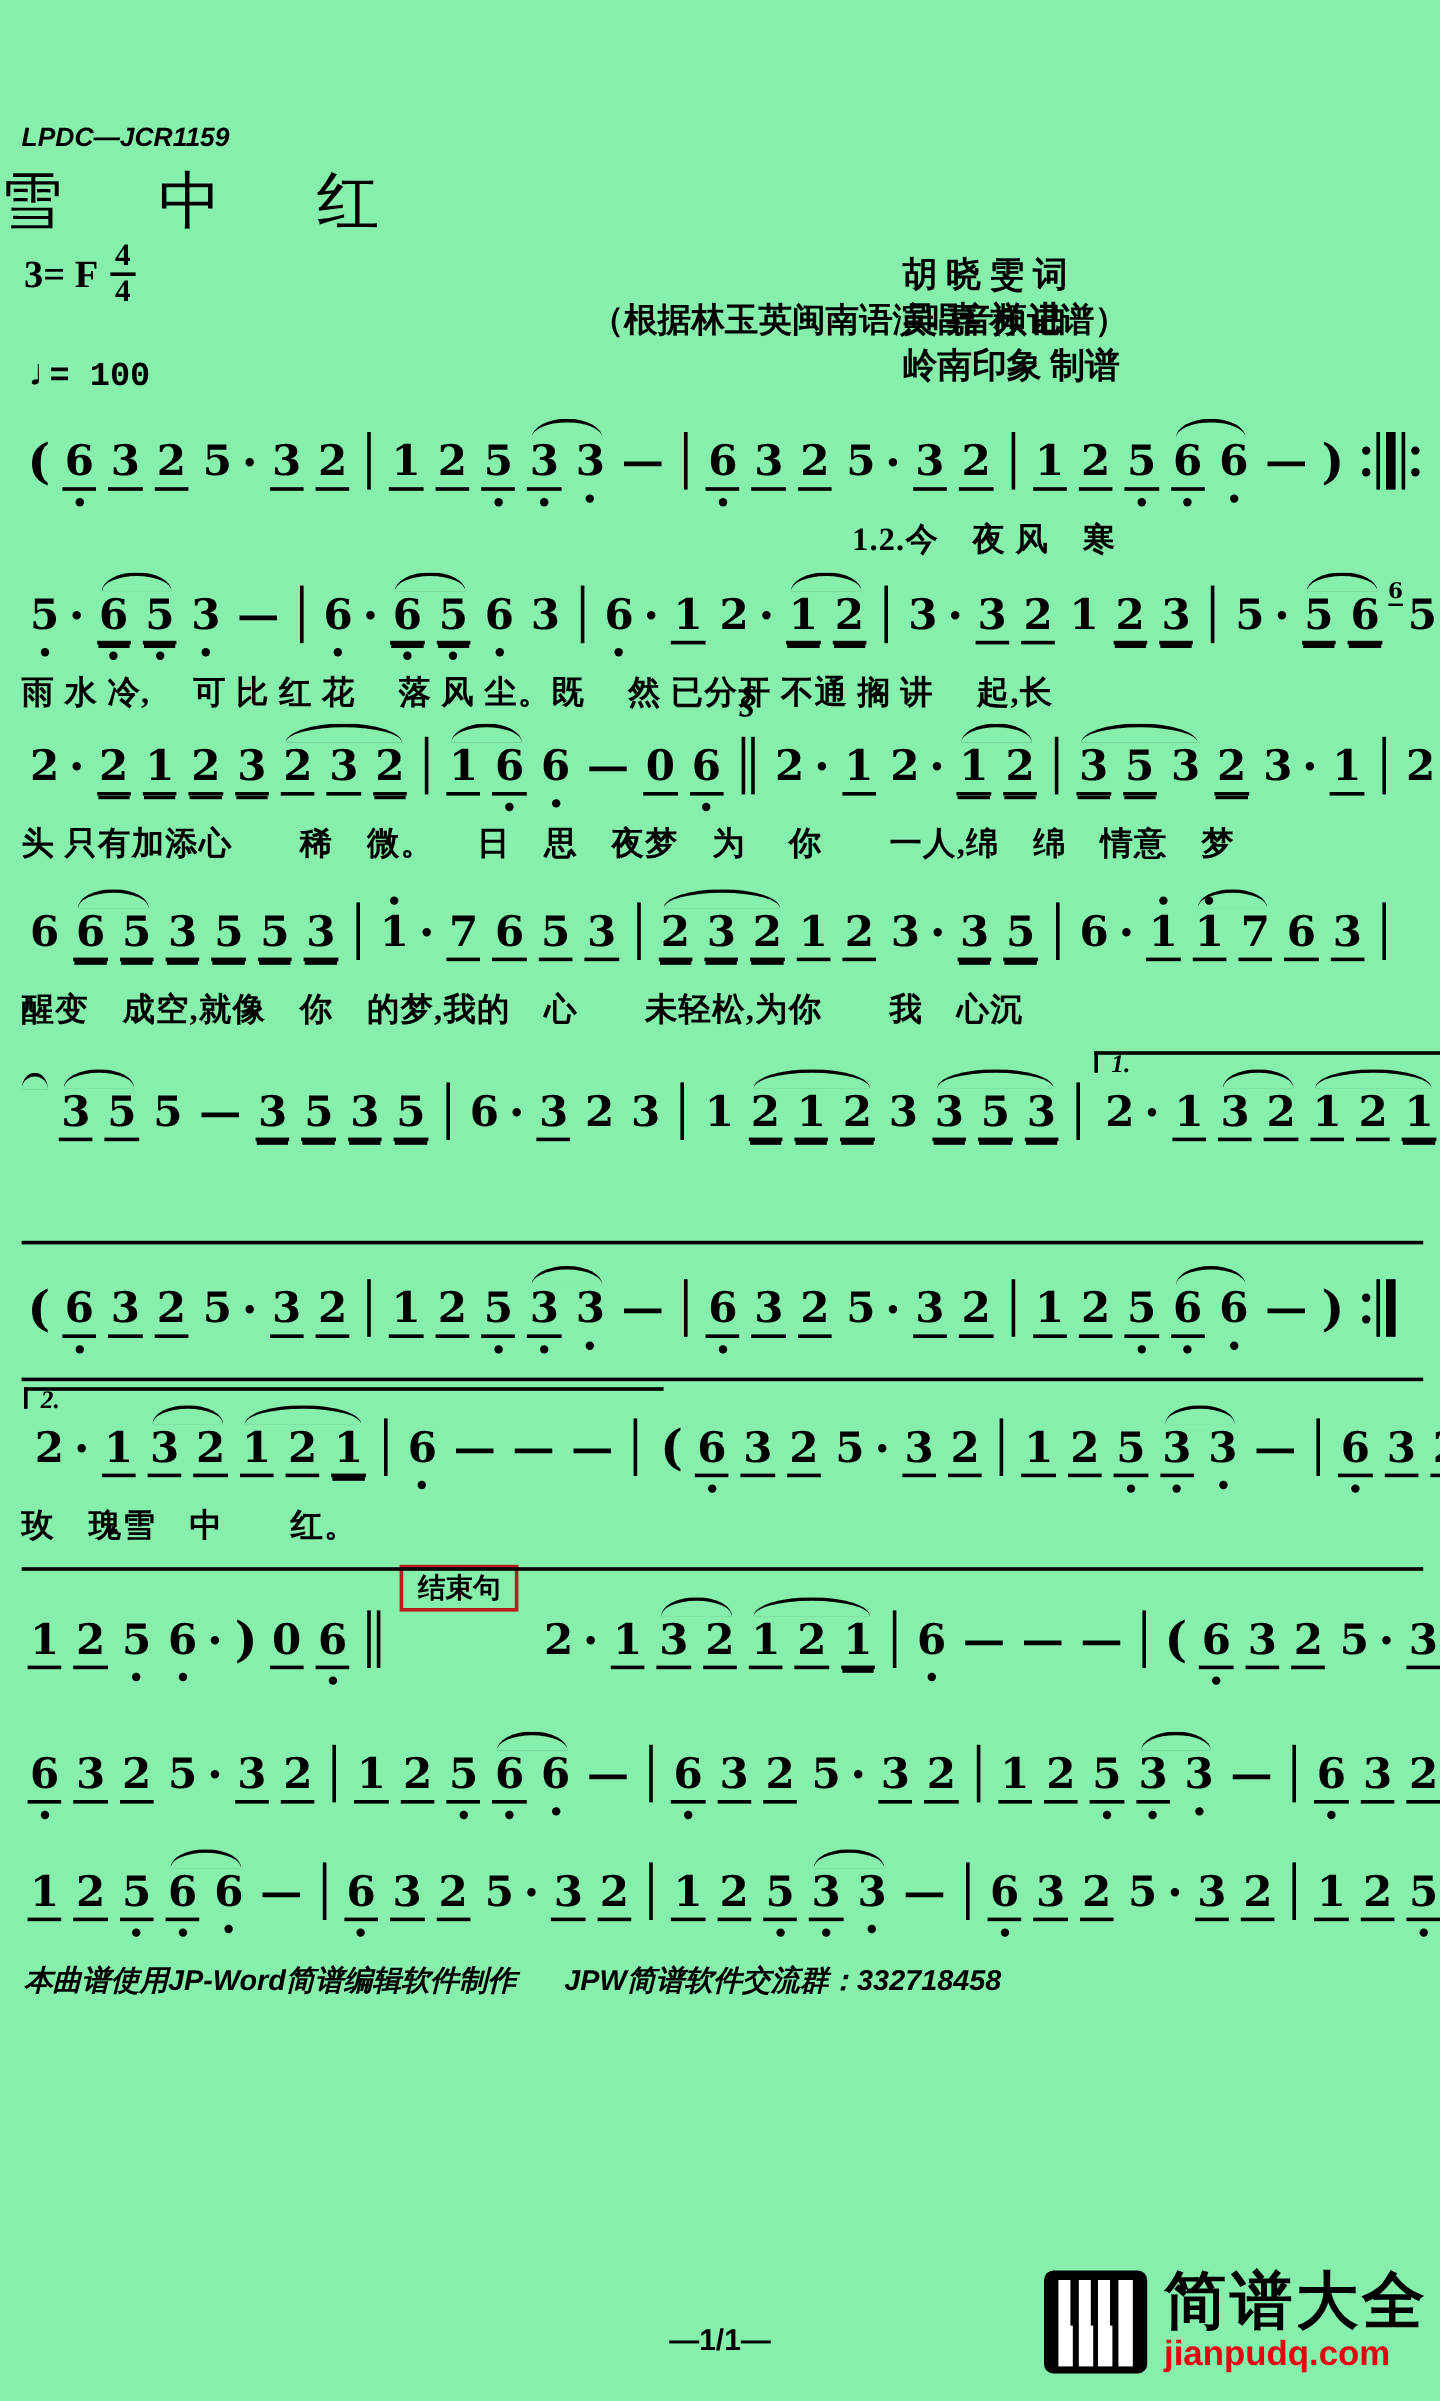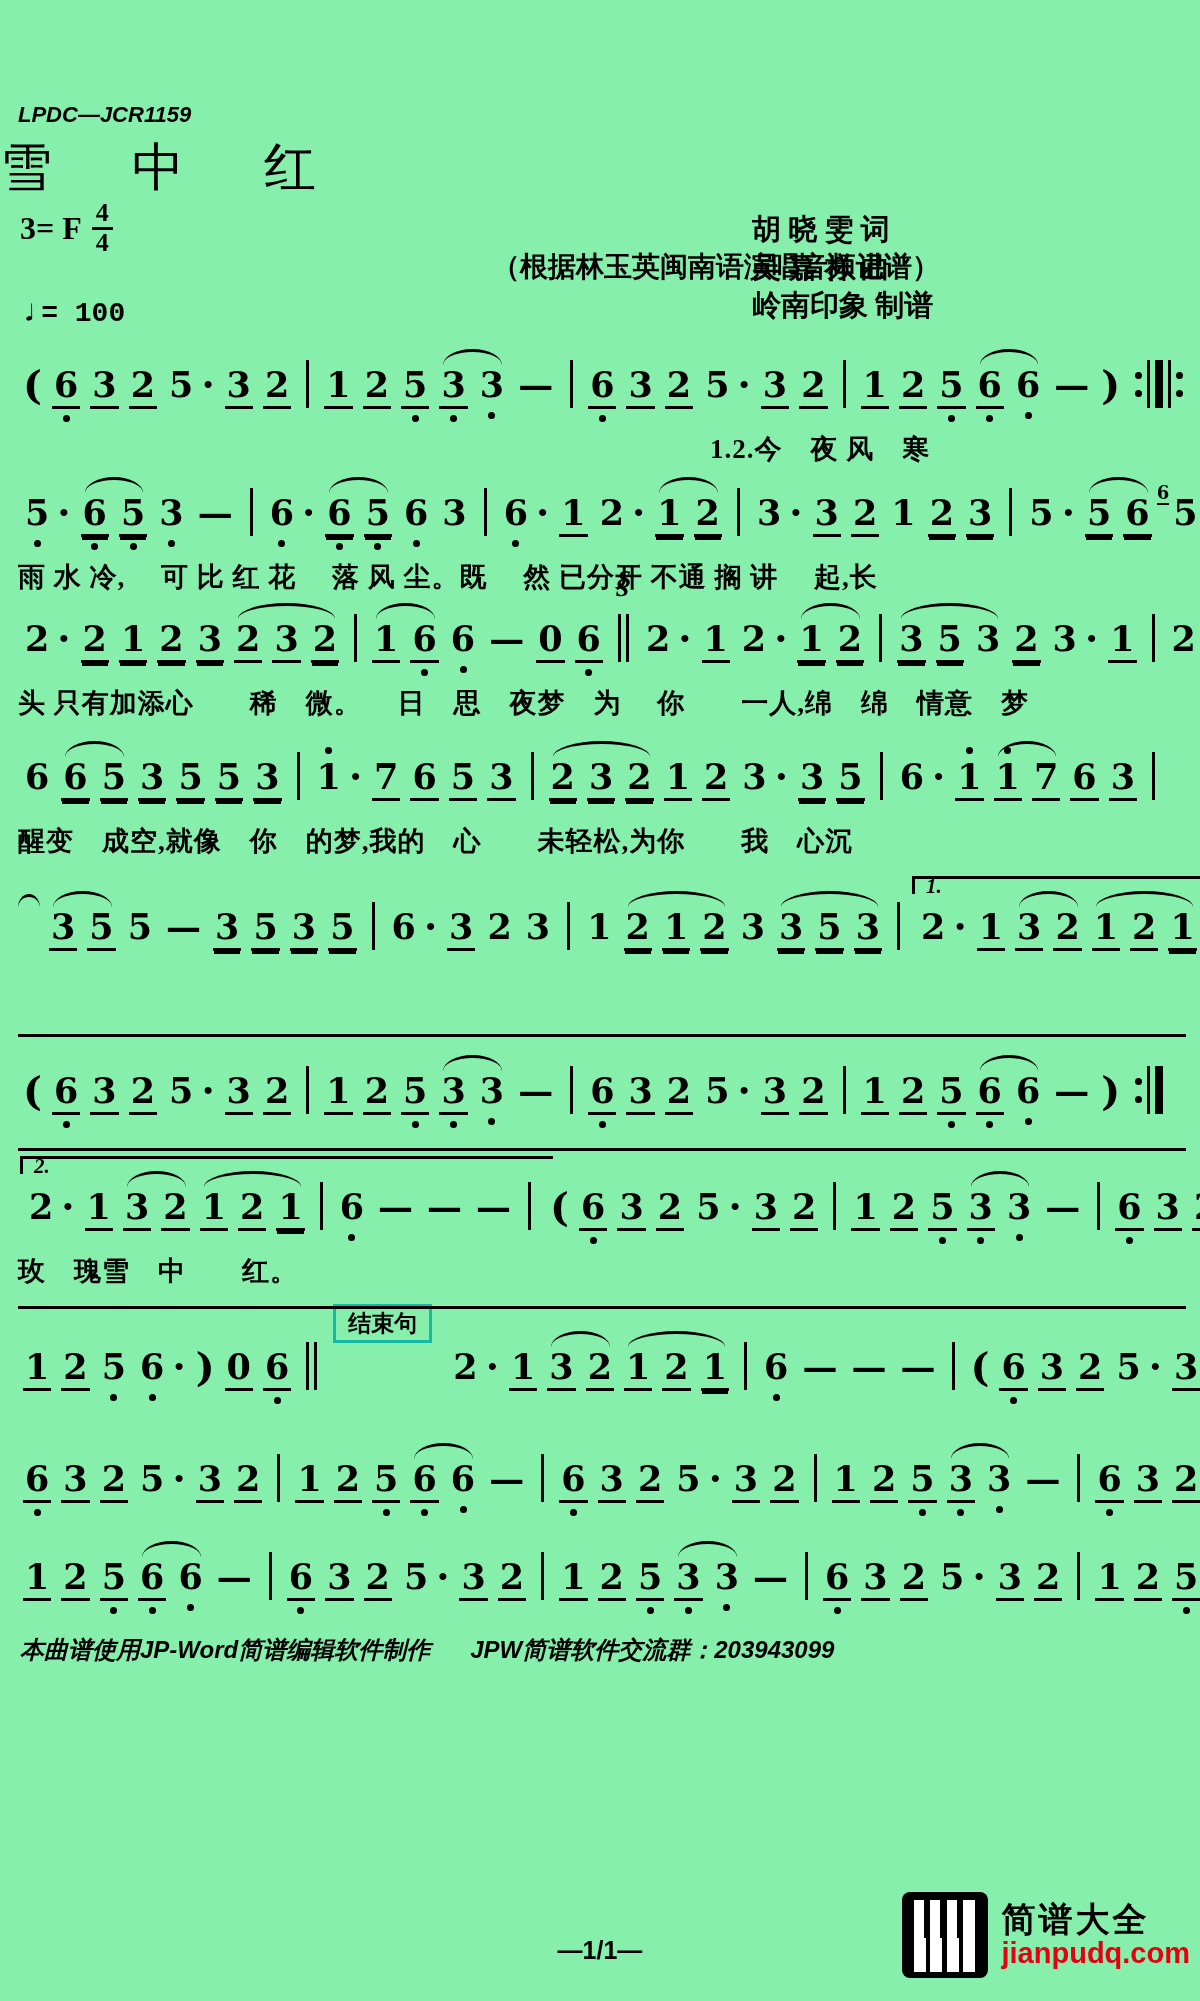--- a/index.html
+++ b/index.html
@@ -58,41 +58,41 @@
   .volta::before{content:"";position:absolute;top:-14px;left:-2px;right:-12px;height:15px;
        border-top:3px solid #000;border-left:3px solid #000;}
   .vlabel{position:absolute;top:-16px;left:12px;font-size:21px;font-style:italic;font-weight:bold;}
 
   .gracew{display:inline-flex;align-items:flex-start;flex:0 0 auto;}
   .gracenote{font-size:18px;font-weight:bold;font-family:"DejaVu Serif",serif;
        transform:translateY(6px);margin-right:-3px;border-bottom:2px solid #000;}
   .tiefrag{width:26px;height:72px;position:relative;flex:0 0 auto;}
   .tiefrag::before{content:"";position:absolute;top:4px;left:0;right:4px;height:11px;
        border-top:3px solid #000;border-radius:50%/100% 100% 0 0;}
-  .endbox{display:inline-block;border:3px solid #14b8a6;font-size:23px;font-weight:bold;
+  .endbox{display:inline-block;border:3px solid #b91c1c;font-size:23px;font-weight:bold;
        padding:1px 12px;transform:translateY(-26px);margin:0 14px 0 6px;flex:0 0 auto;white-space:nowrap;}
 
   .hr{position:absolute;left:18px;right:14px;height:3px;background:#000;}
   #hr1{top:1034px}#hr2{top:1148px}#hr3{top:1306px}
 
   #footer1{top:1634px;left:20px;font-family:"Liberation Sans",sans-serif;font-style:italic;
            font-weight:bold;font-size:24px;white-space:pre;}
   #footer2{top:1672px;left:20px;font-family:"Liberation Sans",sans-serif;font-style:italic;
            font-weight:bold;font-size:24px;white-space:pre;}
   #pageno{top:1936px;left:0;width:1200px;text-align:center;font-size:25px;font-weight:bold;
           font-family:"Liberation Sans",sans-serif;}
 
   #brand{top:1892px;right:10px;display:flex;align-items:center;gap:14px;}
   .piano{width:86px;height:86px;background:#000;border-radius:8px;display:flex;
          justify-content:space-evenly;align-items:flex-end;padding:6px 8px;box-sizing:border-box;}
   .pk{width:12px;height:72px;background:#fff;position:relative;}
   .pk::after{content:"";position:absolute;top:0;right:-5px;width:7px;height:38px;background:#000;}
   .pk:last-child::after{display:none;}
   .brandtxt{display:flex;flex-direction:column;line-height:1.05;}
-  .brandname{font-size:34px;font-weight:bold;letter-spacing:3px;}
+  .brandname{font-size:52px;font-weight:bold;letter-spacing:3px;}
   .branddomain{font-size:29px;font-weight:bold;color:#e60012;
                font-family:"Liberation Sans",sans-serif;}
 </style>
 </head>
 <body>
 
 <div id="page">
 
   <div class="abs" id="catalog">LPDC—JCR1159</div>
 
@@ -1933,21 +1933,21 @@
             </span>
           </span>
         </div>
       </div>
     </div>
 
   <div class="hr abs" id="hr1"></div>
   <div class="hr abs" id="hr2"></div>
   <div class="hr abs" id="hr3"></div>
 
-  <div class="abs" id="footer1">本曲谱使用JP-Word简谱编辑软件制作      JPW简谱软件交流群：203943099</div>
+  <div class="abs" id="footer1">本曲谱使用JP-Word简谱编辑软件制作      JPW简谱软件交流群：332718458</div>
 
   <div class="abs" id="pageno">—1/1—</div>
 
   <div class="abs" id="brand">
     <div class="piano">
       <div class="pk"></div>
       <div class="pk"></div>
       <div class="pk"></div>
       <div class="pk"></div>
     </div>

